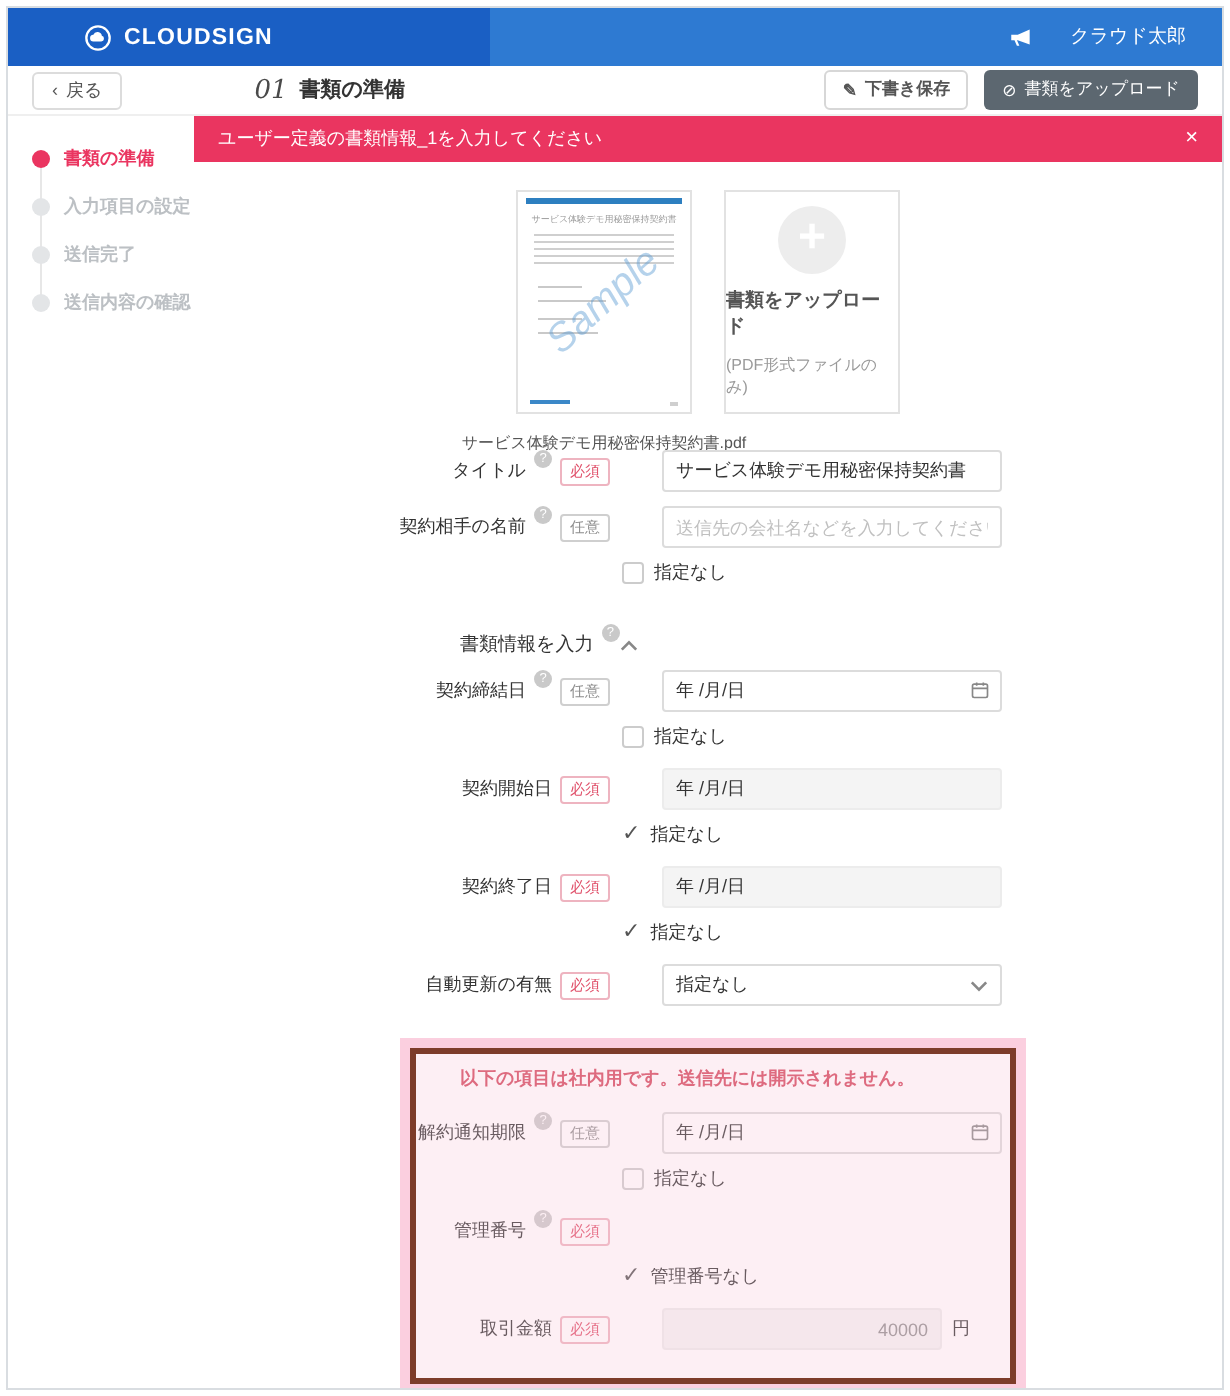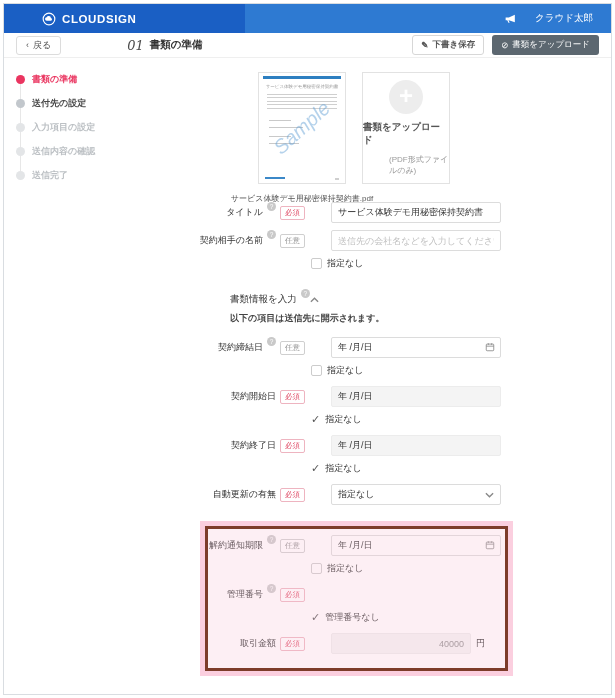--- a/index.html
+++ b/index.html
@@ -54,21 +54,21 @@
   .pv-sig2 { margin:8px 0 0 10px; }
   .pv-sig2 > div { height:1px; background:#c9c9c9; margin-bottom:6px; }
   .pv-sig2 .s1 { width:22px; } .pv-sig2 .s2 { width:30px; }
   .watermark { position:absolute; top:50%; left:50%; transform:translate(-50%,-50%) rotate(-42deg); font-style:italic; font-size:20px; color:rgba(92,156,210,.45); pointer-events:none; }
   .pv-footer { position:absolute; bottom:4px; left:6px; width:20px; height:2.5px; background:#3b88c8; }
   .pv-pageno { position:absolute; bottom:3.5px; right:6px; width:4px; height:2px; background:#cfcfcf; }
   .thumb-caption { position:absolute; top:121px; left:50%; transform:translateX(-50%); white-space:nowrap; font-size:8px; color:#555; }
   .upload { display:flex; flex-direction:column; align-items:center; justify-content:center; gap:7px; cursor:pointer; }
   .plus-circle { width:34px; height:34px; border-radius:50%; background:#ededed; color:#fff; font-size:24px; line-height:32px; text-align:center; font-weight:bold; }
   .upload-title { font-size:9.5px; font-weight:bold; color:#555; }
-  .upload-sub { font-size:8px; color:#9a9a9a;margin-left:26px; }
+  .upload-sub { font-size:8px; color:#9a9a9a; }
 
   
   .form { margin-top:18px; display:flex; flex-direction:column; position:relative; }
   .frow { display:flex; align-items:center; margin-bottom:7px; min-height:21px;gap:20px; }
   .flabel { width:208px; flex:none; display:flex; justify-content:flex-end; align-items:center; gap:4px; font-size:9px; color:#333; }
   .info-dot { width:9px; height:9px; border-radius:50%; background:#c9c9c9; color:#fff; font-size:6.5px; line-height:9px; text-align:center; align-self:flex-start; margin-top:-4px; flex:none; cursor:pointer; }
   .badge { font-size:7.5px; padding:1px 4px; border-radius:2px; white-space:nowrap; flex:none; }
   .badge.req { color:#e0506a; border:1px solid #eeb4c0; background:#fff; }
   .badge.opt { color:#8e8e8e; border:1px solid #cfcfcf; background:#fff; }
   .fctrl { margin-left:6px; display:flex; align-items:center; gap:5px; }
@@ -143,41 +143,41 @@
   </div>
 
   <div class="body-row">
 
     <aside class="sidebar">
       <ul class="stepper">
         <li class="step active">
           <span class="dot"></span>
           <span class="step-label">書類の準備</span>
         </li>
-        <li class="step next">
-          <span class="dot"></span>
-          <span class="step-label">送付先の設定</span>
-        </li>
         <li class="step">
           <span class="dot"></span>
           <span class="step-label">入力項目の設定</span>
         </li>
         <li class="step">
           <span class="dot"></span>
-          <span class="step-label">送信内容の確認</span>
+          <span class="step-label">送信完了</span>
         </li>
         <li class="step">
           <span class="dot"></span>
-          <span class="step-label">送信完了</span>
+          <span class="step-label">送信内容の確認</span>
         </li>
       </ul>
     </aside>
 
     <main class="main">
 
+      <div class="alert">
+        <span>ユーザー定義の書類情報_1を入力してください</span>
+        <span class="alert-close">×</span>
+      </div>
 
       <div class="docs">
         <div class="thumb-col">
           <div class="thumb">
             <div class="pv-topline"></div>
             <div class="pv-title">サービス体験デモ用秘密保持契約書</div>
             <div class="pv-par"></div>
             <div class="pv-sig">
                 <div class="s1"></div>
                 <div class="s2"></div>
@@ -227,21 +227,20 @@
           <span>指定なし</span>
         </div>
 
         <div class="sec-head">
           <span class="sec-title">書類情報を入力</span>
           <span class="info-dot">?</span>
           <svg width="9" height="6" viewBox="0 0 10 6">
               <path d="M1 5l4-4 4 4" fill="none" stroke="#888" stroke-width="1.5"></path>
             </svg>
         </div>
-        <div class="note">以下の項目は送信先に開示されます。</div>
 
         <div class="frow">
           <div class="flabel">
             <span>契約締結日</span>
             <span class="info-dot">?</span>
             <span class="badge opt">任意</span>
           </div>
           <div class="fctrl datewrap">
             <input class="txt" type="text" value="年 /月/日" style="">
             <span class="cal">
@@ -296,20 +295,21 @@
               <svg width="9" height="6" viewBox="0 0 10 6">
                   <path d="M1 1l4 4 4-4" fill="none" stroke="#888" stroke-width="1.5"></path>
                 </svg>
             </div>
           </div>
         </div>
 
         <div class="internal">
           <div class="hl-overlay"></div>
 
+          <div class="internal-note">以下の項目は社内用です。送信先には開示されません。</div>
 
           <div class="frow">
             <div class="flabel">
               <span>解約通知期限</span>
               <span class="info-dot">?</span>
               <span class="badge opt">任意</span>
             </div>
             <div class="fctrl datewrap">
               <input class="txt" type="text" value="年 /月/日" style="">
               <span class="cal">

